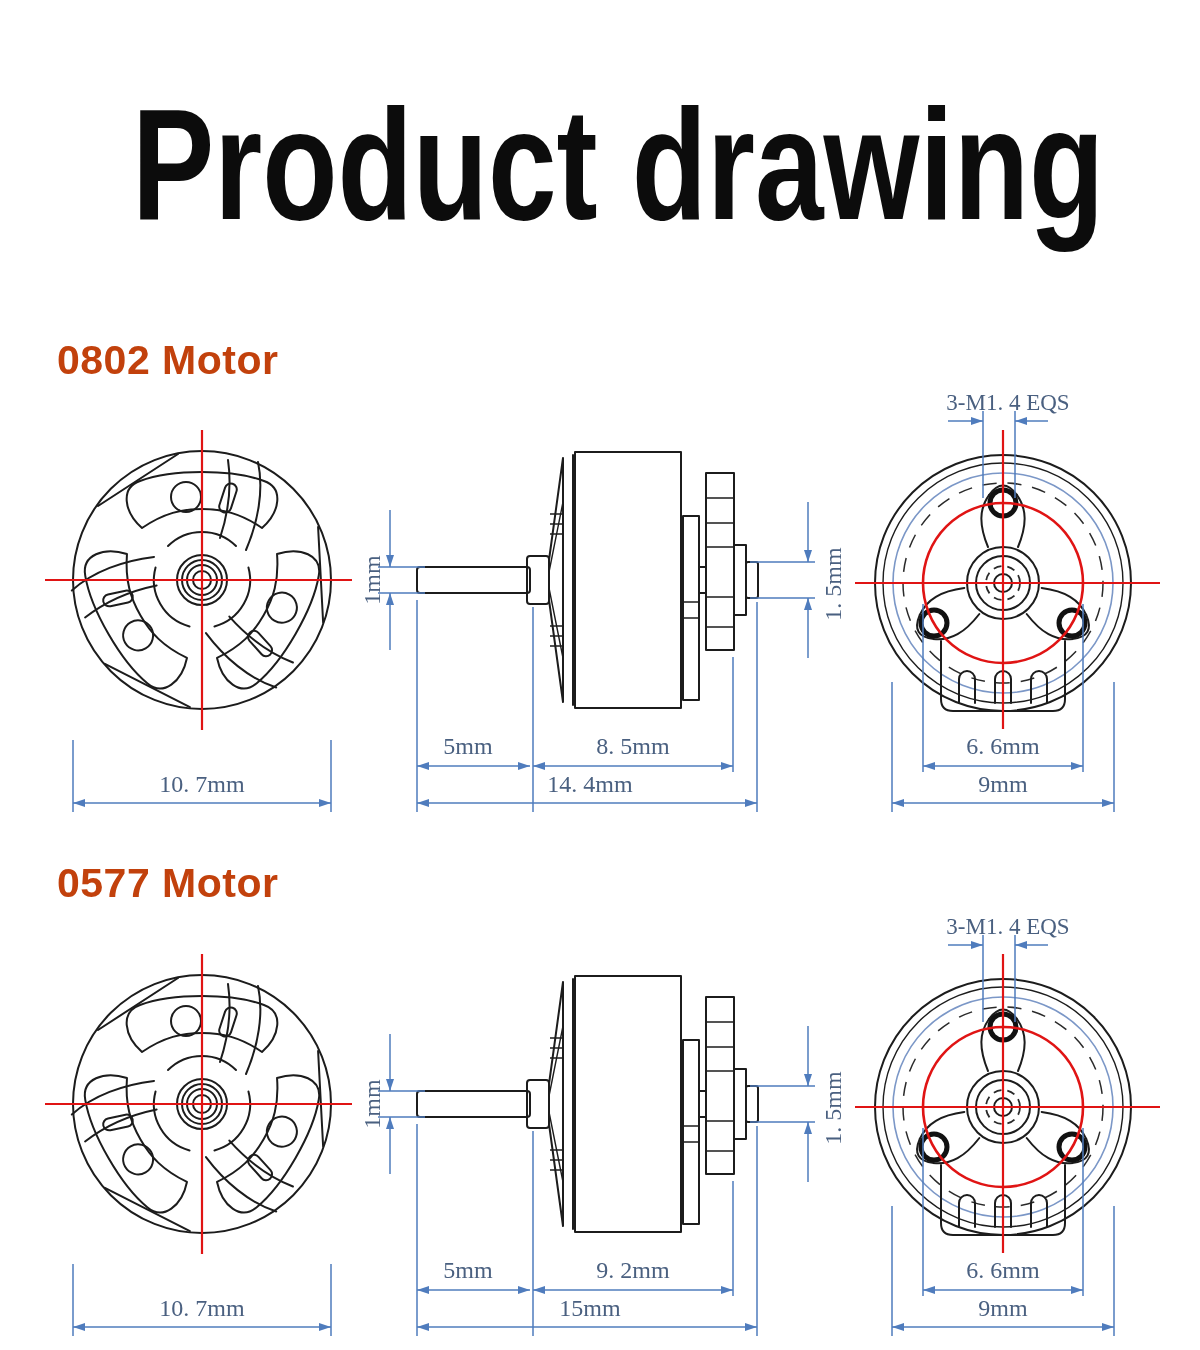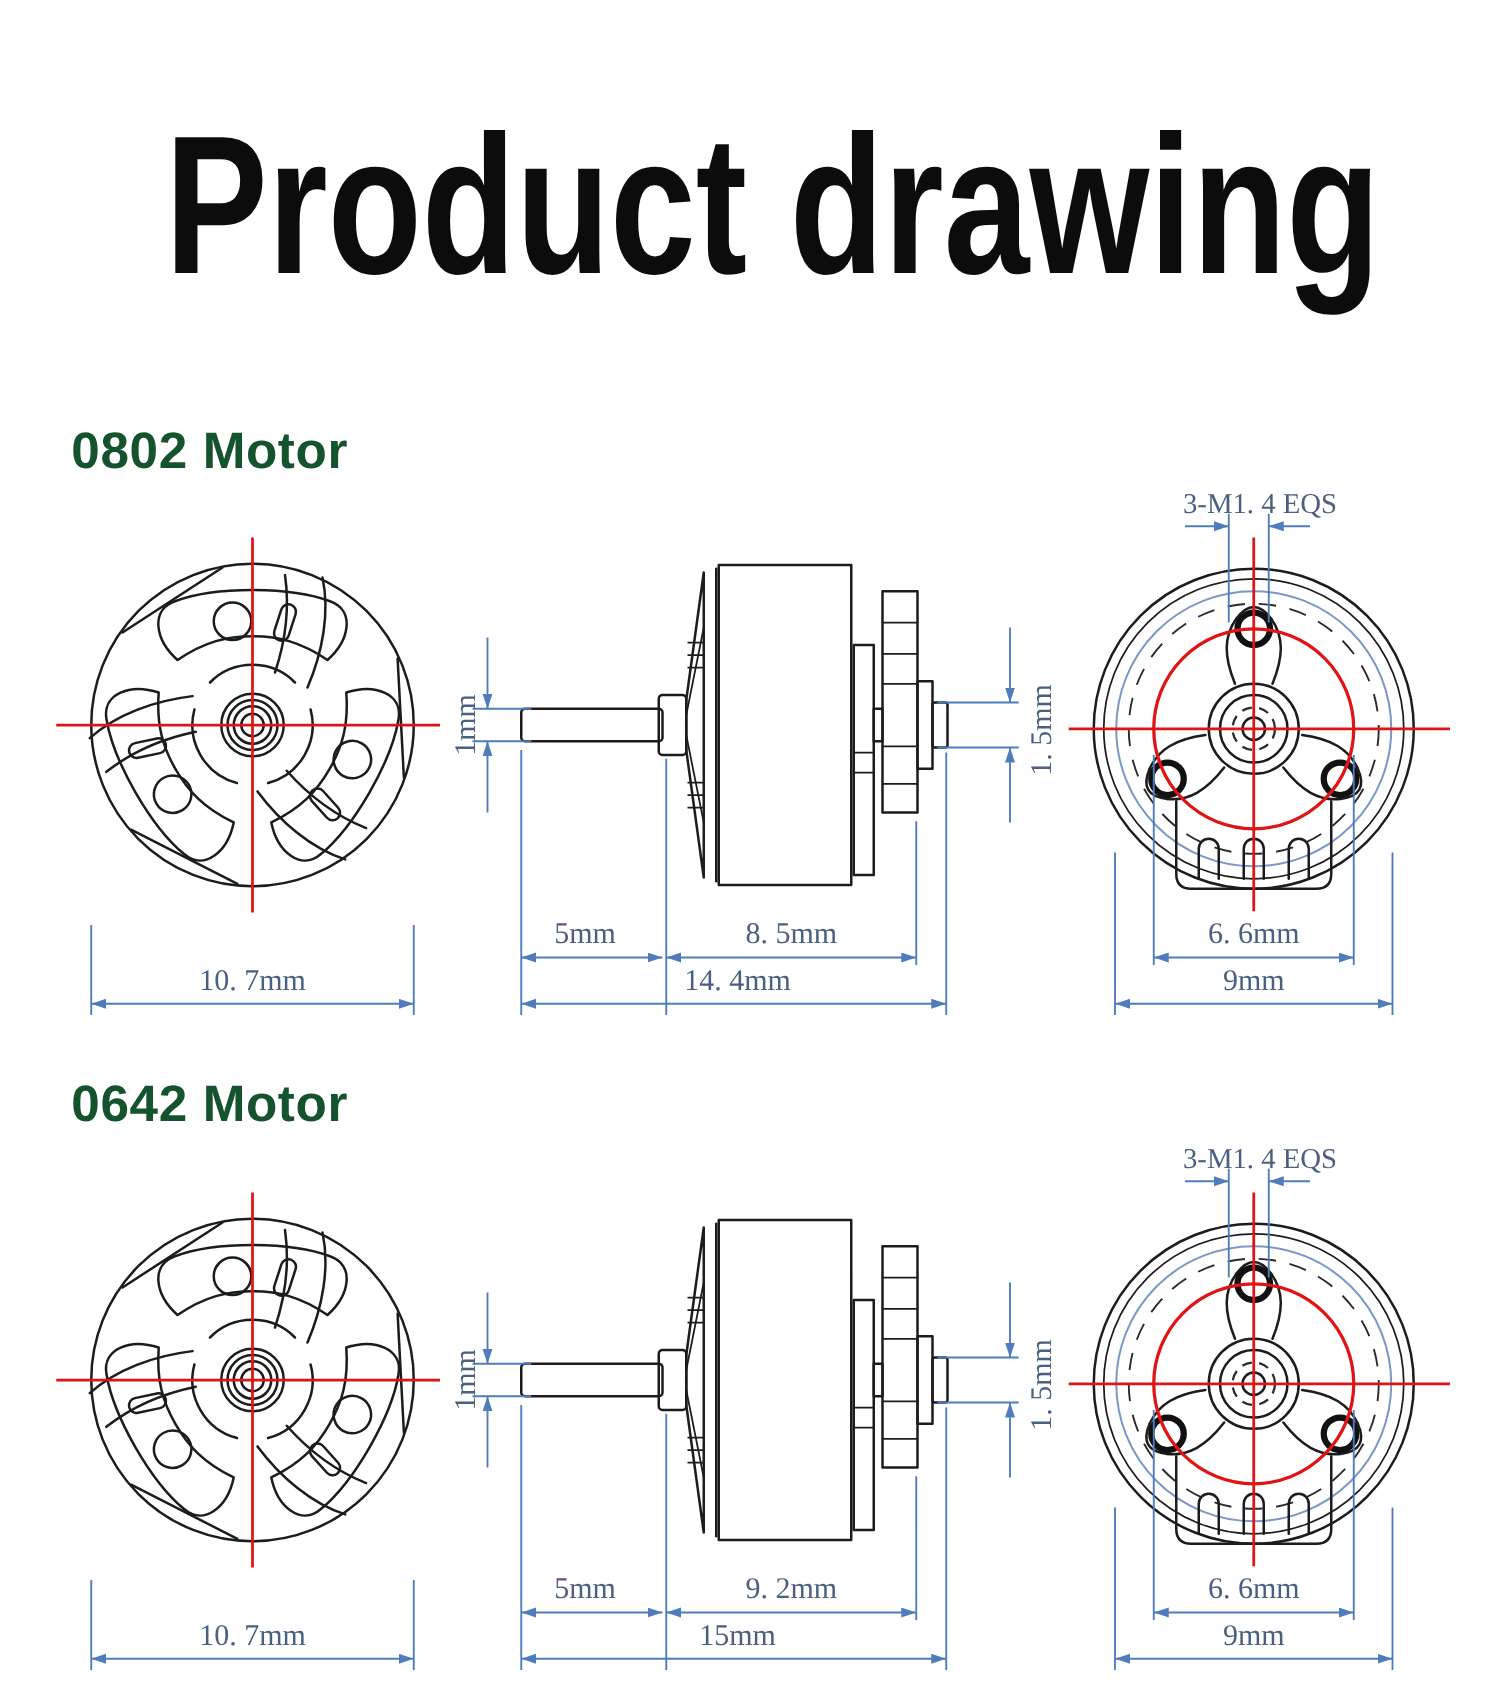--- a/index.html
+++ b/index.html
@@ -2,21 +2,21 @@
 <html><head>
 <meta charset="utf-8">
 <style>
   html,body{margin:0;padding:0;}
   body{width:1200px;height:1350px;background:#ffffff;position:relative;overflow:hidden;
        font-family:"Liberation Sans",sans-serif;}
   .title{position:absolute;top:85px;left:0;right:0;text-align:center;
          font-size:158px;font-weight:800;line-height:1;color:#0c0c0c;
          transform:scaleX(0.78);transform-origin:50% 50%;white-space:nowrap;}
   .motor-label{position:absolute;left:57px;font-size:41px;font-weight:600;
-               color:#14532d;letter-spacing:0.5px;}
+               color:#c2410c;letter-spacing:0.5px;}
   #label-0802{top:337px;}
   #label-0803{top:860px;}
   .row-svg{position:absolute;left:0;width:1200px;height:475px;}
   #row-0802{top:352px;}
   #row-0803{top:876px;}
   
   .k{stroke:#1c1c1c;stroke-width:2;fill:none;stroke-linejoin:round;stroke-linecap:round;}
   .k1{stroke:#1c1c1c;stroke-width:1.4;fill:none;}
   .kb{stroke:#111;stroke-width:5;fill:none;}
   .d{stroke:#4f7cbd;stroke-width:1.5;fill:none;}
@@ -148,21 +148,21 @@
   <text class="t" transform="rotate(-90 372 228)" x="372" y="236">1mm</text>
   <text class="t" x="468" y="402">5mm</text>
   <text class="t" x="633" y="402">8. 5mm</text>
   <text class="t" x="590" y="440">14. 4mm</text>
   <text class="t" transform="rotate(-90 833 232)" x="833" y="240">1. 5mm</text>
   <text class="ts" x="1008" y="58">3-M1. 4 EQS</text>
   <text class="t" x="1003" y="402">6. 6mm</text>
   <text class="t" x="1003" y="440">9mm</text>
 </svg>
 
-<div class="motor-label" id="label-0803">0642 Motor</div>
+<div class="motor-label" id="label-0803">0577 Motor</div>
 
 <svg class="row-svg" id="row-0803" viewBox="0 0 1200 475">
   <use href="#front-view"></use>
   <use href="#side-view"></use>
   <use href="#back-view"></use>
   <text class="t" x="202" y="440">10. 7mm</text>
   <text class="t" transform="rotate(-90 372 228)" x="372" y="236">1mm</text>
   <text class="t" x="468" y="402">5mm</text>
   <text class="t" x="633" y="402">9. 2mm</text>
   <text class="t" x="590" y="440">15mm</text>

